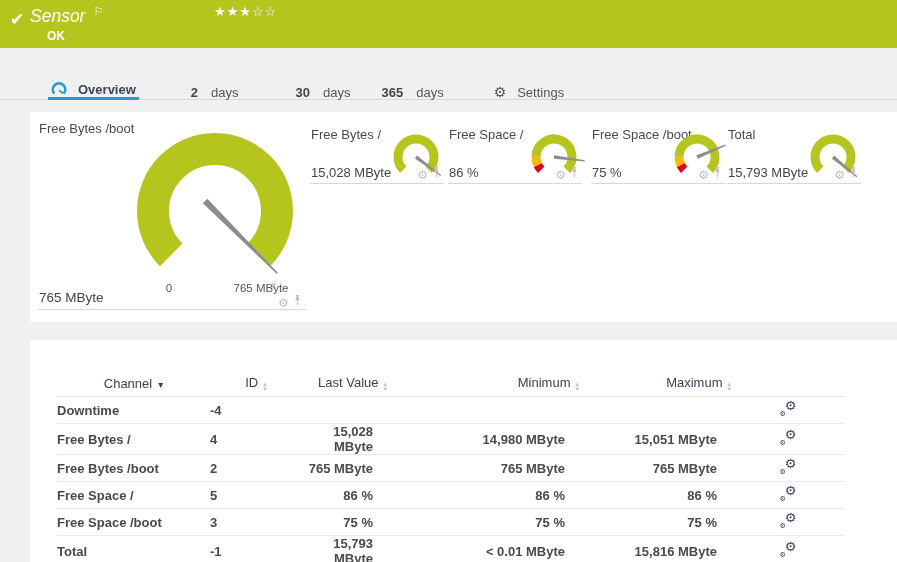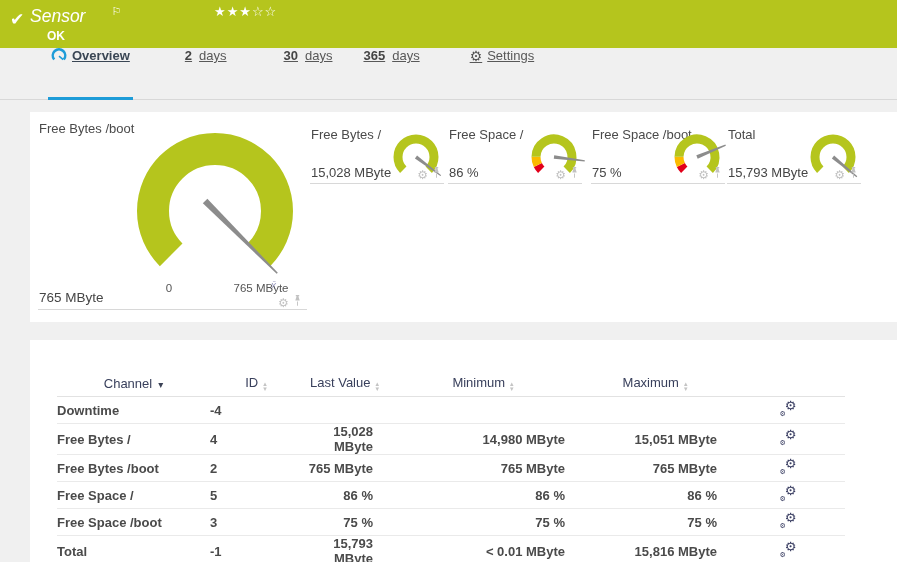--- a/index.html
+++ b/index.html
@@ -3,31 +3,31 @@
 <meta charset="utf-8">
 <style>
   html,body{margin:0;padding:0;}
   body{width:897px;height:562px;overflow:hidden;background:#f0f0f0;
        font-family:"Liberation Sans","DejaVu Sans",sans-serif;color:#4a4a4a;}
   .stage{position:relative;width:897px;height:562px;overflow:hidden;}
 
   
   .topbar{position:absolute;left:0;top:0;width:897px;height:48px;background:#b5c51d;}
   .topbar .check{position:absolute;left:10px;top:9px;font-size:17px;color:#fff;font-weight:bold;}
-  .titlewrap{position:absolute;left:30px;top:6px;display:flex;align-items:baseline;gap:24px;color:#fff;font-size:17.5px;}
+  .titlewrap{position:absolute;left:30px;top:6px;display:flex;align-items:baseline;gap:6px;color:#fff;font-size:17.5px;}
   .titlewrap .kind{font-style:italic;}
   .flagsup{font-size:11px;position:relative;top:-7px;margin-left:2px;}
   .stars{position:absolute;left:214px;top:4px;color:#fff;font-size:13px;letter-spacing:1px;}
   .okstatus{position:absolute;left:47px;top:29px;color:#fff;font-size:12px;font-weight:bold;}
 
   
   .tabbar{position:absolute;left:0;top:48px;width:897px;height:52px;background:#f0f0f0;
           border-bottom:1px solid #d8d8d8;box-sizing:border-box;display:flex;align-items:stretch;}
-  .tab{display:flex;align-items:flex-start;gap:5px;font-size:13px;color:#585858;height:52px;
-       box-sizing:border-box;padding:0 3px;cursor:pointer;white-space:nowrap;text-decoration:underline;}
+  .tab{display:flex;align-items:flex-end;gap:11px;font-size:13px;color:#585858;height:52px;
+       box-sizing:border-box;padding:0 3px;cursor:pointer;white-space:nowrap;}
   .tab.active{font-weight:bold;color:#3a4654;border-bottom:3px solid #1e9cd8;}
   .tab .num{font-weight:bold;color:#454545;margin-right:2px;}
   .tab .gearglyph{font-size:14px;color:#555;}
   .tabicon{display:inline-block;line-height:0;}
 
   
   .panel{position:absolute;left:30px;right:0;background:#fff;}
   .panel-gauges{top:112px;height:210px;}
   .panel-table{top:340px;height:222px;}
 
@@ -53,21 +53,21 @@
   .sblock .sg{position:absolute;right:3px;top:5px;}
   .sblock .blockicons{right:3px;bottom:2px;}
 
   
   .chtable{position:absolute;left:27px;top:30px;border-collapse:collapse;font-size:13px;table-layout:fixed;}
   .chtable th{font-weight:normal;color:#39405c;text-align:center;height:26px;
               border-bottom:1px solid #e2e2e2;padding:0;}
   .chtable td{height:26px;padding:0;border-bottom:1px solid #eaeaea;color:#4a4a4a;font-weight:bold;}
   .col-channel{width:153px;} .col-id{width:92px;} .col-last{width:85px;}
   .col-min{width:192px;} .col-max{width:152px;} .col-gear{width:114px;}
-  th.h-num{}
+  th.h-num{text-align:right;}
   td.c-num{text-align:right;padding-right:14px;}
   td.c-gearcell{text-align:center;}
   .sort-desc{color:#3b4256;font-size:10px;margin-left:6px;cursor:pointer;}
   .sortboth{display:inline-flex;flex-direction:column;font-size:7px;line-height:5px;
             color:#c4c4c4;margin-left:5px;vertical-align:1px;cursor:pointer;}
   .rowgear{position:relative;display:inline-block;width:17px;height:15px;cursor:pointer;}
   .rowgear .g-big{position:absolute;right:0;top:-2px;font-size:13px;color:#3b3f63;line-height:14px;}
   .rowgear .g-small{position:absolute;left:0;bottom:-1px;font-size:7px;color:#3b3f63;line-height:7px;}
 </style>
 </head>

